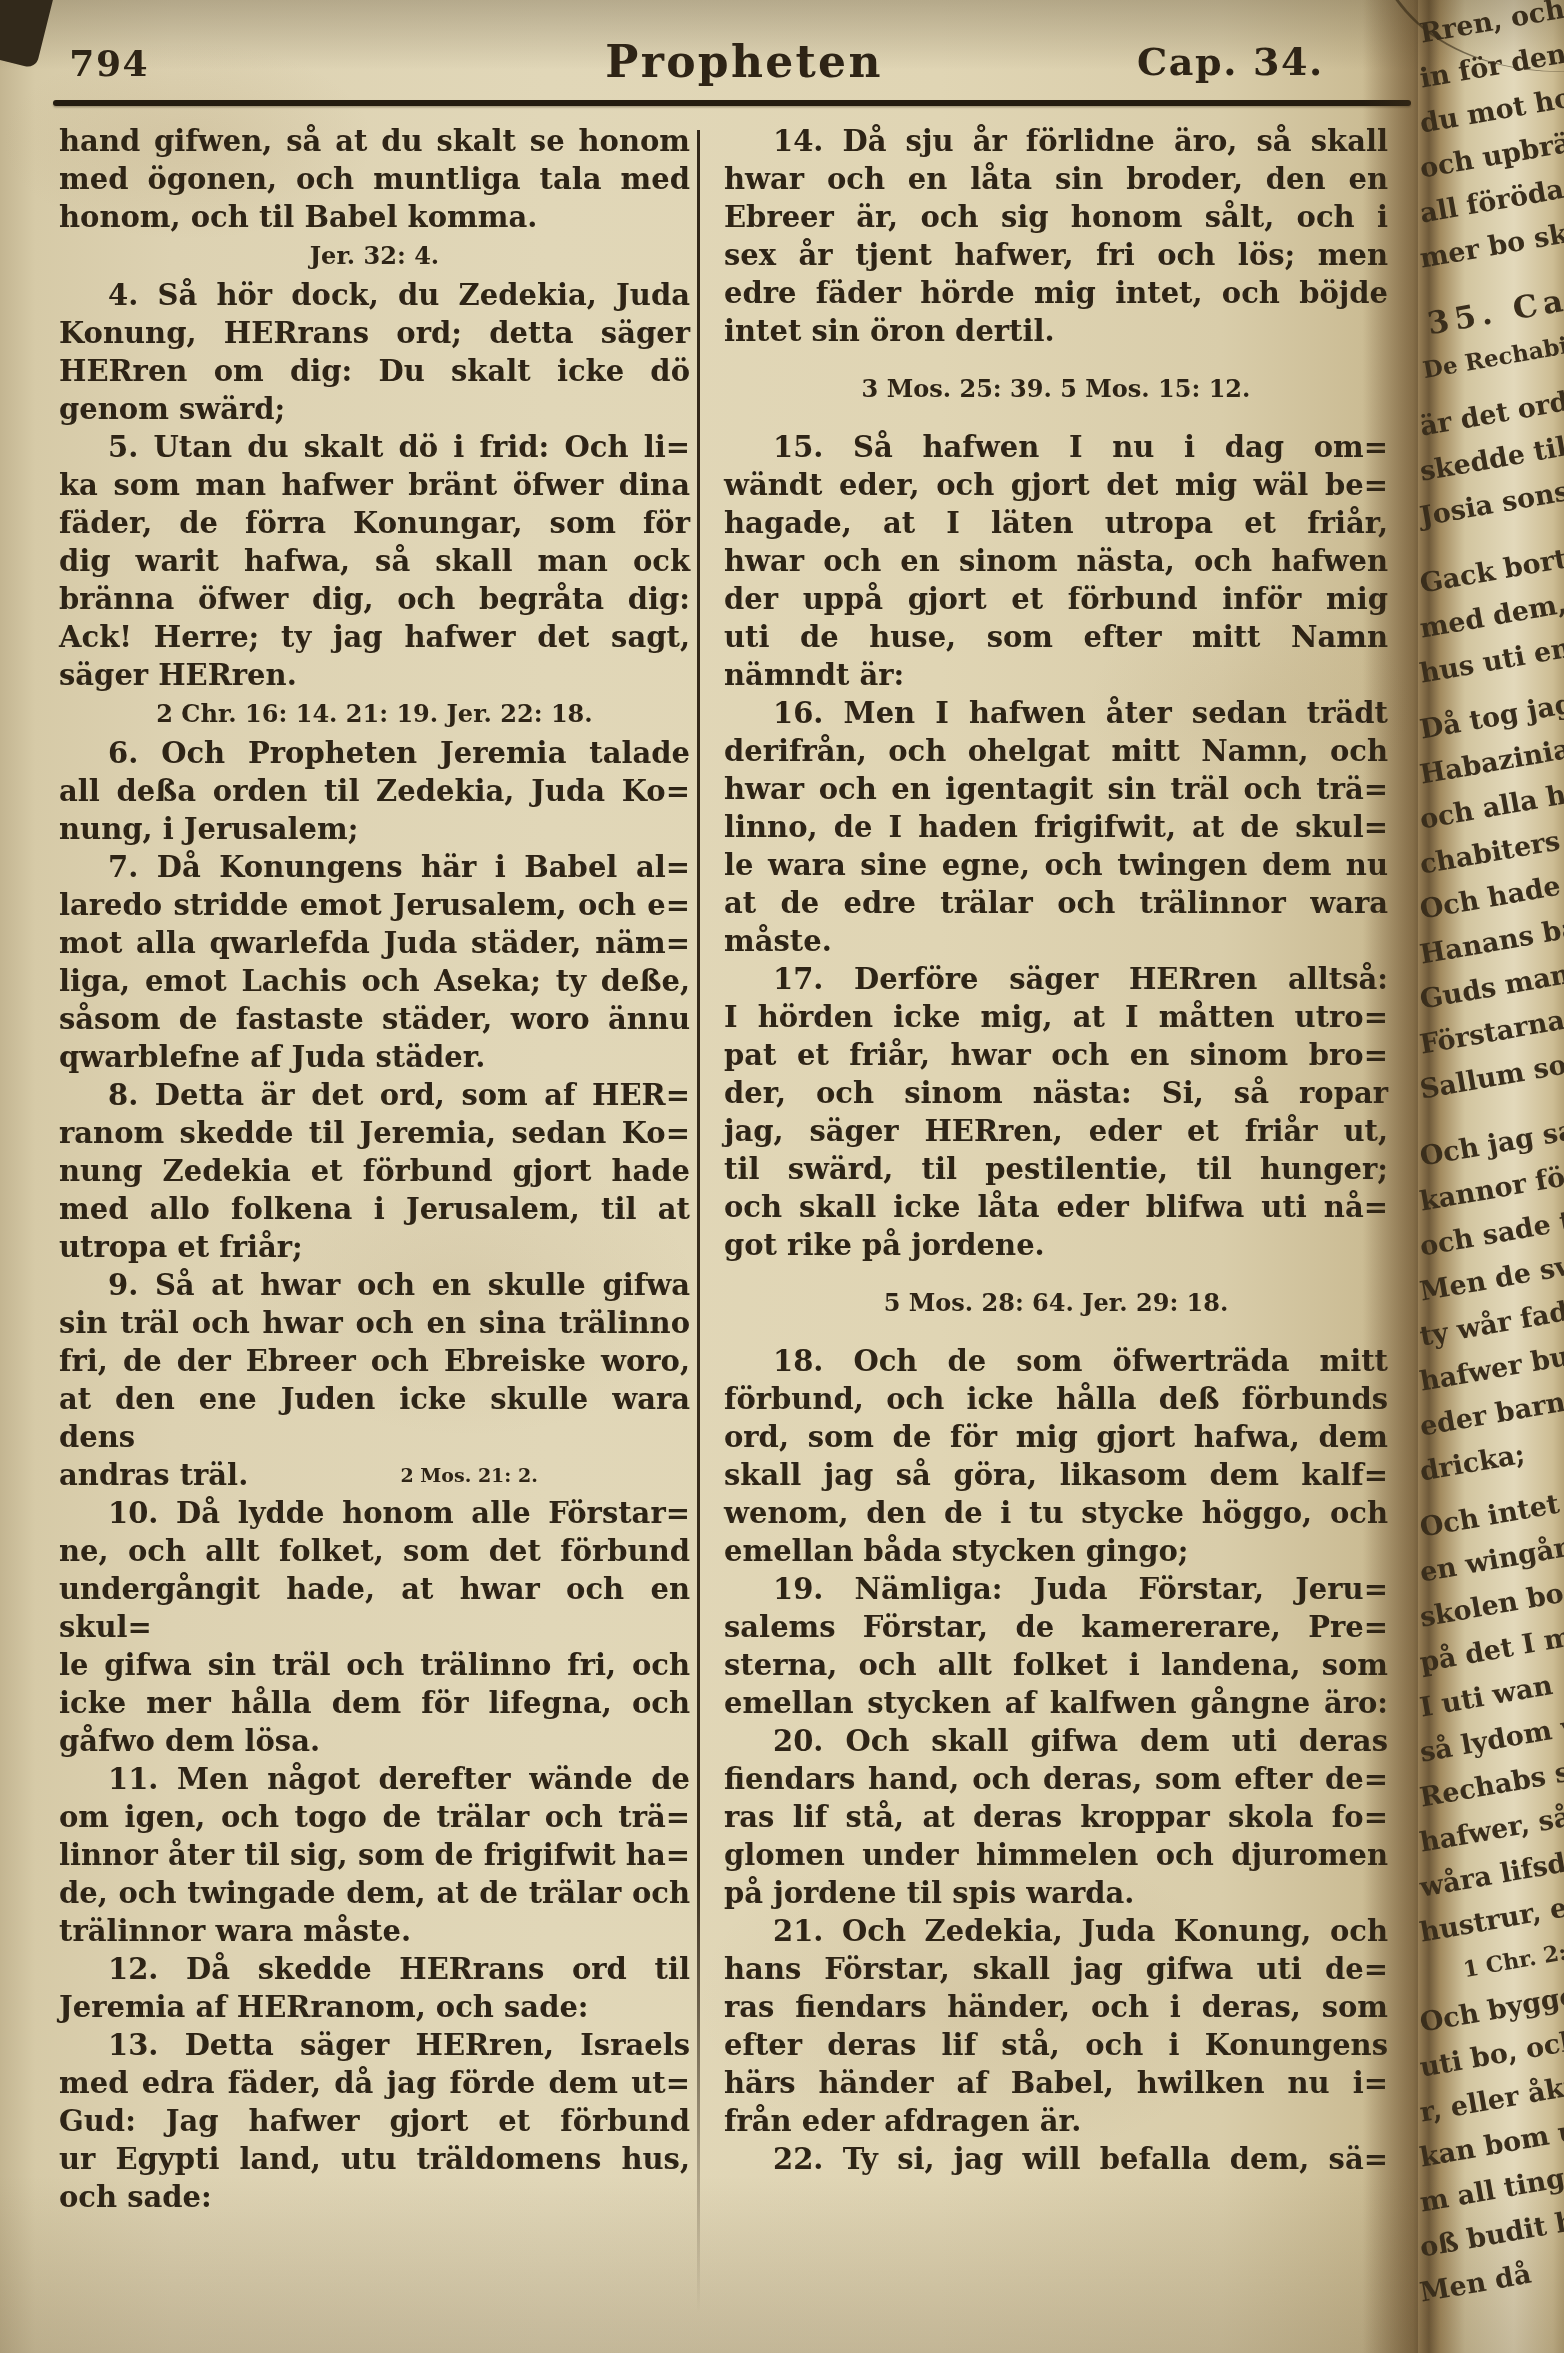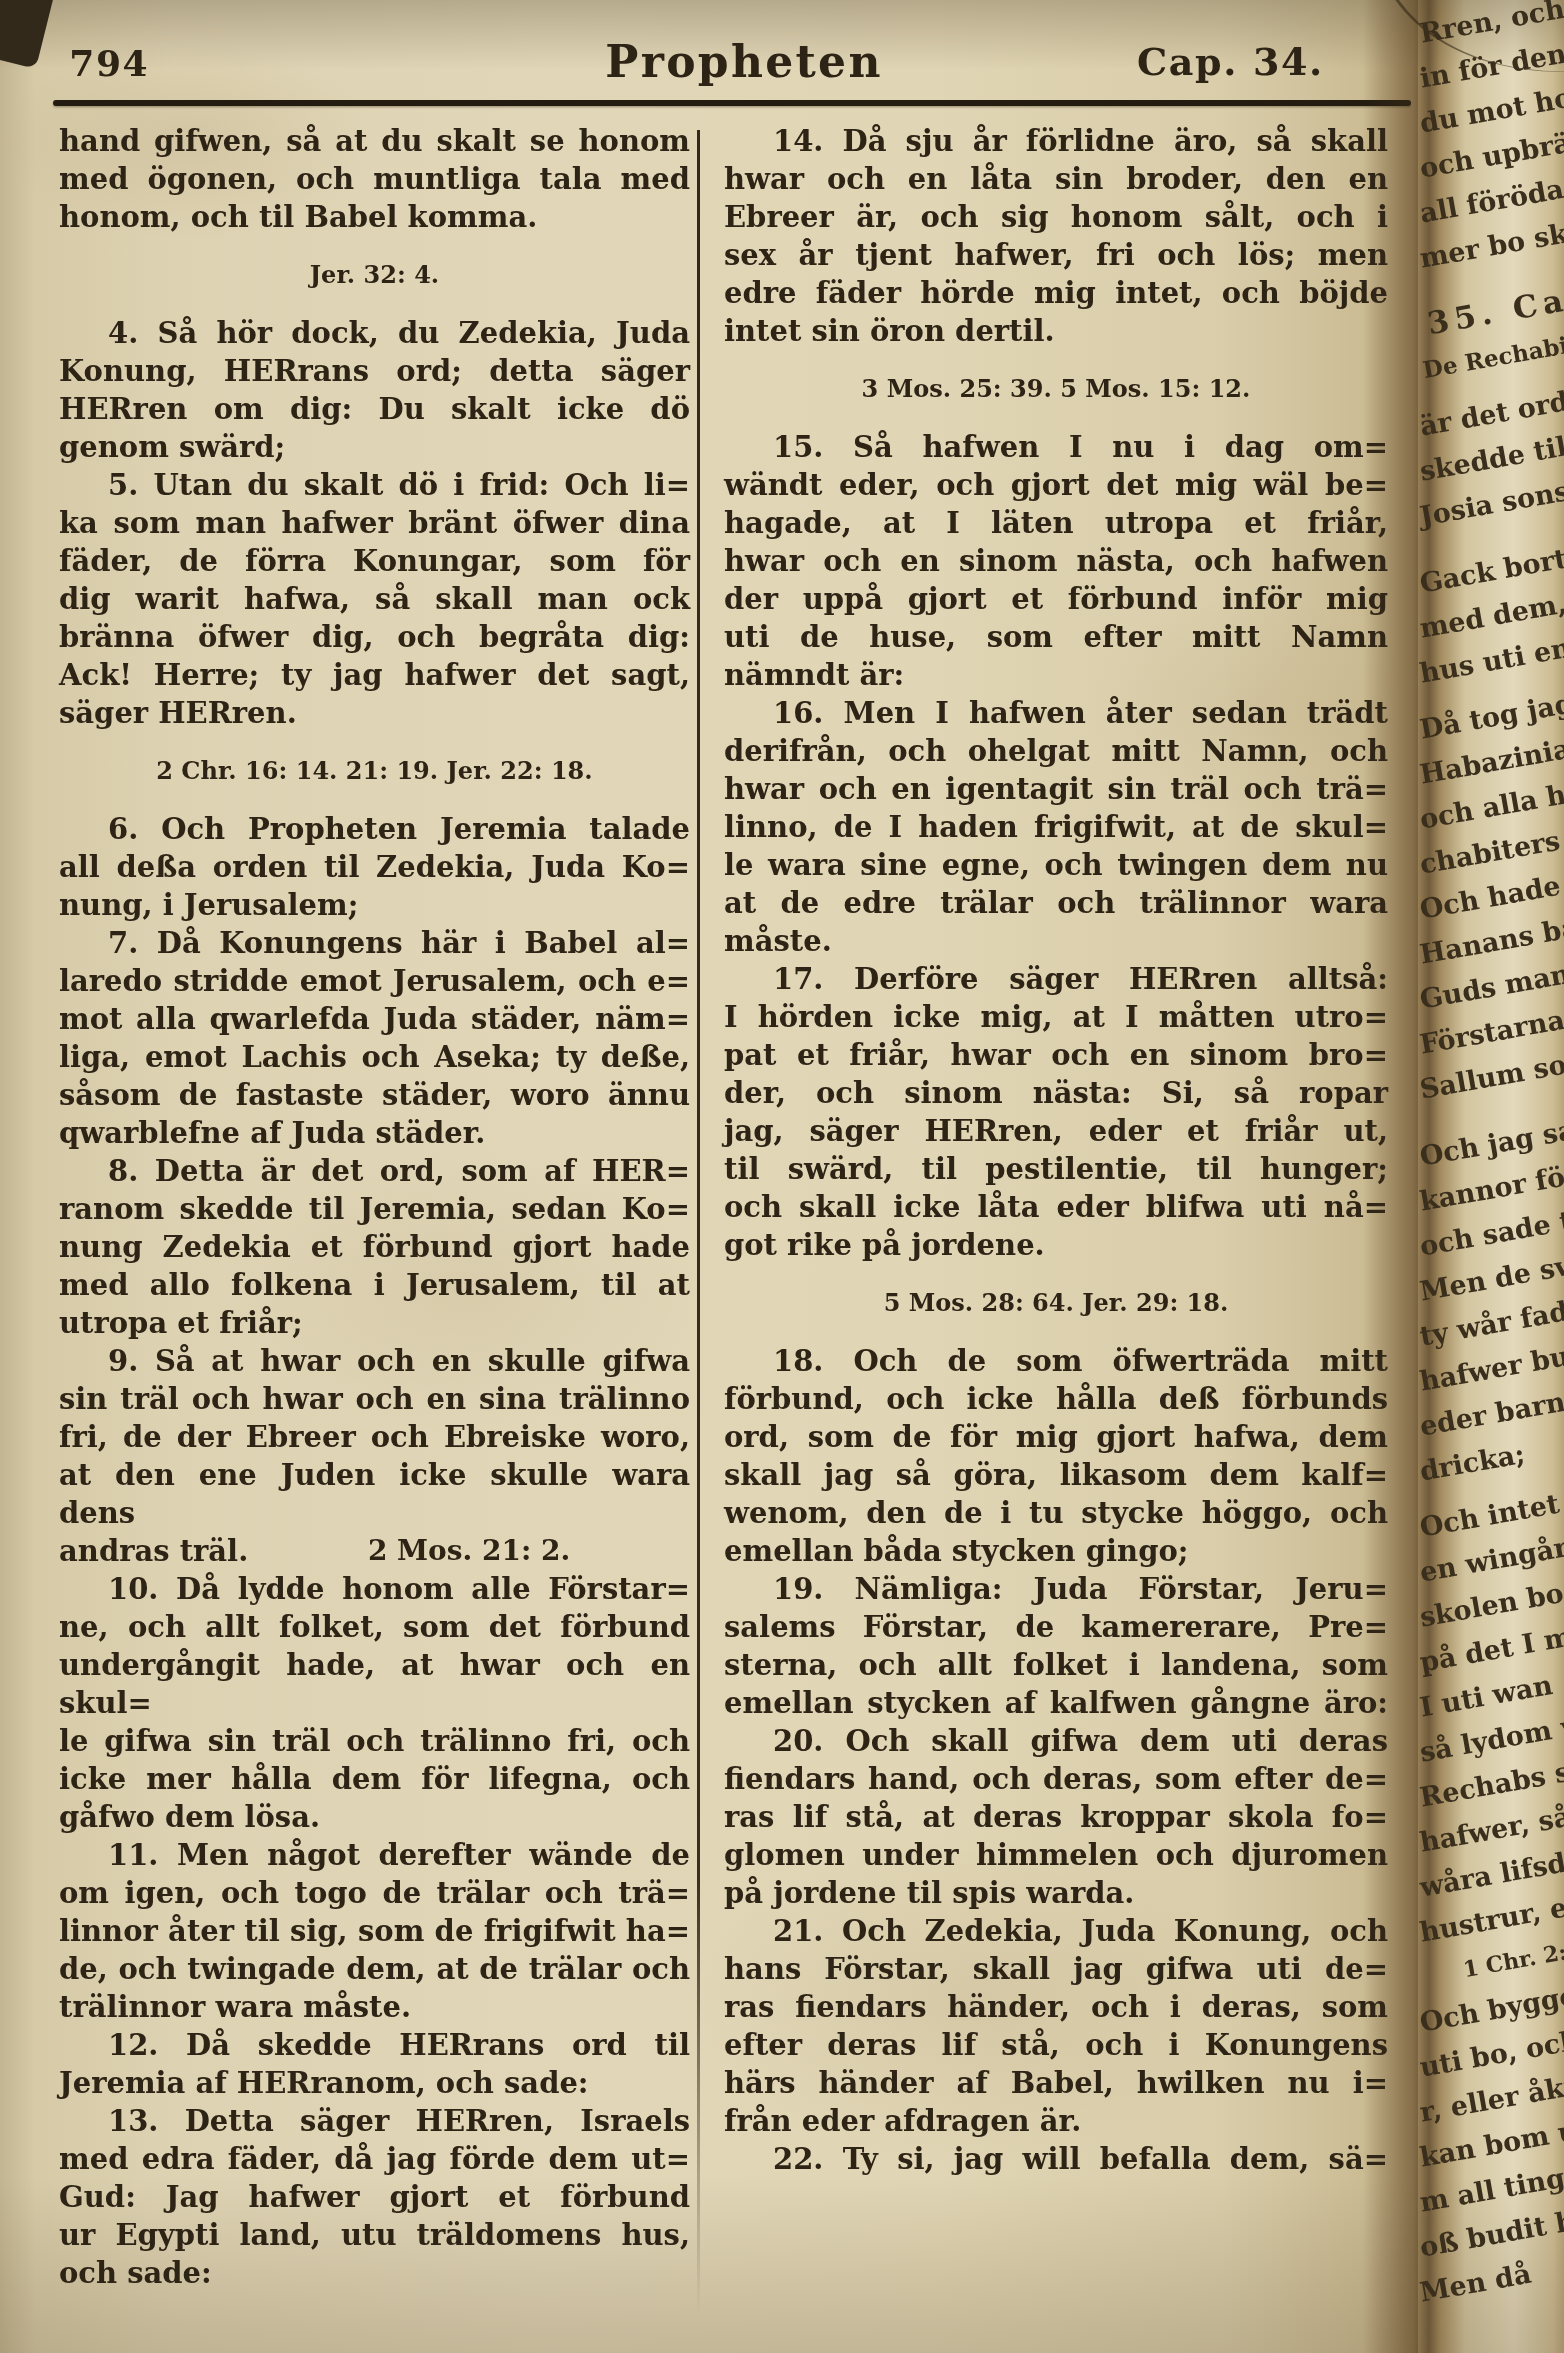--- a/index.html
+++ b/index.html
@@ -35,24 +35,24 @@
   .col-divider {
     position:absolute; left:697px; top:130px; width:3.1px; height:2183px;
     background:linear-gradient(180deg, #33281a 0%, #3a2e1e 80%, rgba(58,46,30,0) 100%);
   }
   .col { position:absolute; top:122px; font-size:29px; line-height:38px; }
   .col-left  { left:59px;  width:631px; }
   .col-right { left:724px; width:664px; }
   .col .ln { text-align:justify; text-align-last:justify; }
   .col .k-l  { text-align-last:left; }
   .col .k-ij { text-indent:49px; }
-  .col .k-c  { text-align:center; text-align-last:center; font-size:24px; line-height:36px; margin:21px 0; }
+  .col .k-c  { text-align:center; text-align-last:center; font-size:24px; line-height:36px; margin:2px 0; }
   .col-right .k-c { margin:21px 0; }
   .col .k-lr { display:flex; align-items:flex-start; text-align:left; text-align-last:left; }
-  .col .k-lr .ref-inline { margin:0 auto; font-size:28px; }
+  .col .k-lr .ref-inline { margin:0 auto; font-size:19px; }
   
   .edge-shadow {
     position:absolute; top:0; left:1363px; width:55px; height:2354px;
     background:linear-gradient(90deg, rgba(70,52,28,0), rgba(70,52,28,.40));
     pointer-events:none;
   }
   .edge {
     position:absolute; top:0; left:1418px; width:147px; height:2354px; overflow:hidden;
   }
   .edge-inner { position:absolute; left:1.6px; top:11px; width:438px; }

